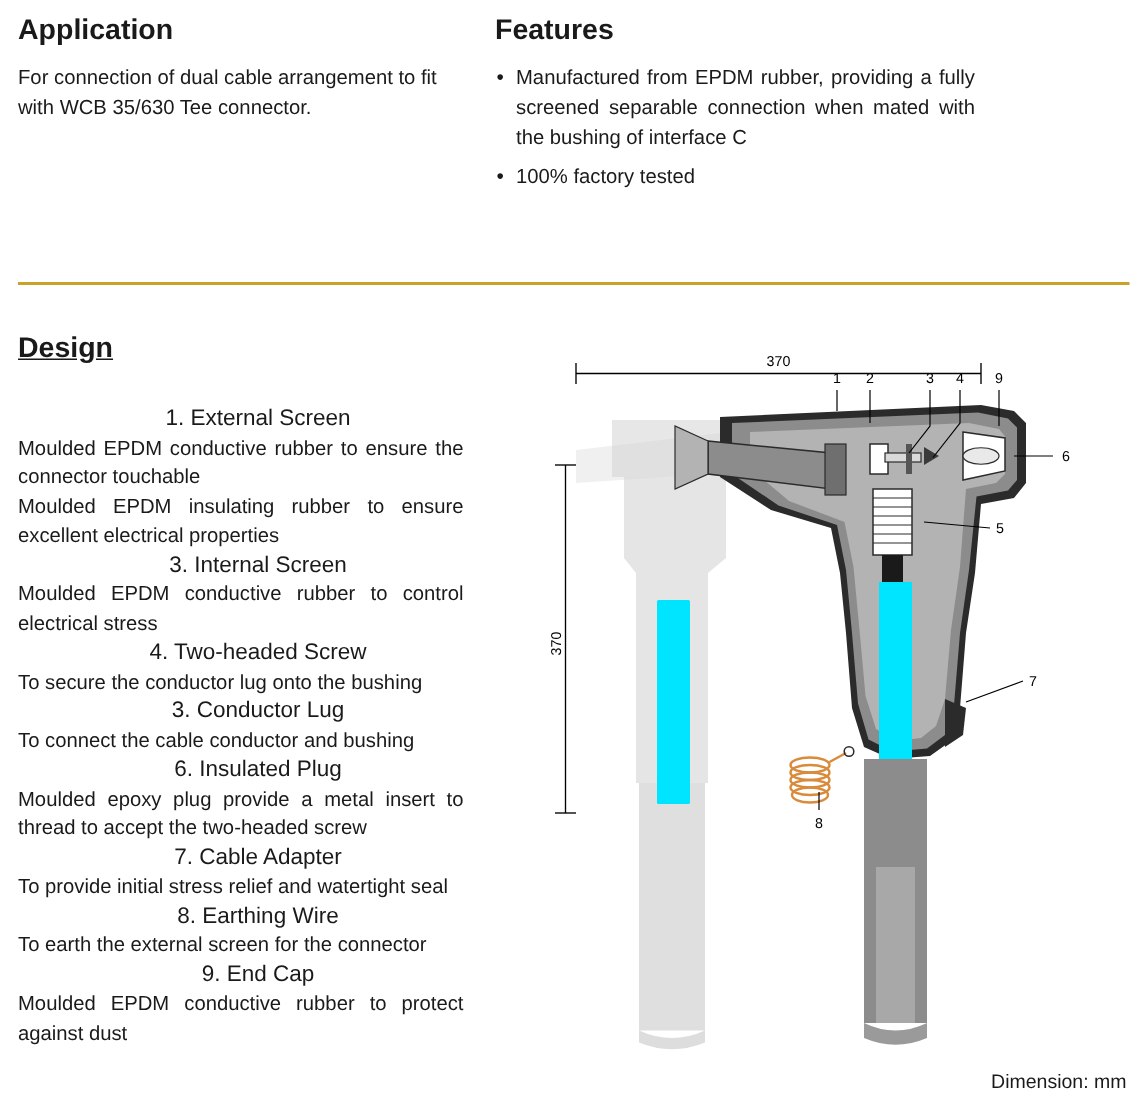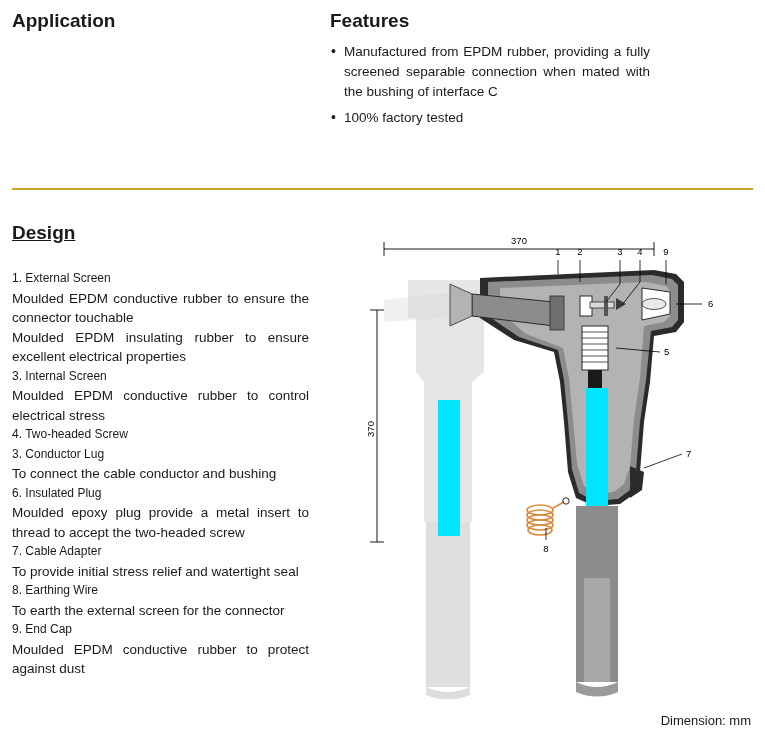--- a/index.html
+++ b/index.html
@@ -98,23 +98,24 @@
     top: 222px;
     width: 320px;
   }
   .design h2 {
     font-size: 19px;
     font-weight: bold;
     margin: 0 0 25px 0;
     text-decoration: underline;
   }
   .design .item-title {
-    font-size: 12px;
+    font-size: 15px;
     line-height: 19.5px;
     margin: 0;
+    text-align: center;
   }
   .design .item-desc {
     font-size: 13.5px;
     line-height: 19.5px;
     margin: 0 0 0 0;
     text-align: justify;
     width: 297px;
   }
 
   
@@ -136,20 +137,21 @@
 </style>
 </head>
 <body>
 
 <div class="page">
 
   <div class="top">
 
     <div class="col-app">
       <h2 class="section-title">Application</h2>
+      <p class="body-text">For connection of dual cable arrangement to fit with WCB 35/630 Tee connector.</p>
     </div>
 
     <div class="col-feat">
       <h2 class="section-title">Features</h2>
       <ul class="features">
         <li>
           <span class="bullet">•</span>
           <span>Manufactured from EPDM rubber, providing a fully screened separable connection when mated with the bushing of interface C</span>
         </li>
         <li>
@@ -168,20 +170,21 @@
 
     <p class="item-title">1. External Screen</p>
     <p class="item-desc">Moulded EPDM conductive rubber to ensure the connector touchable</p>
 
     <p class="item-desc">Moulded EPDM insulating rubber to ensure excellent electrical properties</p>
 
     <p class="item-title">3. Internal Screen</p>
     <p class="item-desc">Moulded EPDM conductive rubber to control electrical stress</p>
 
     <p class="item-title">4. Two-headed Screw</p>
+    <p class="item-desc">To secure the conductor lug onto the bushing</p>
 
     <p class="item-title">3. Conductor Lug</p>
     <p class="item-desc">To connect the cable conductor and bushing</p>
 
     <p class="item-title">6. Insulated Plug</p>
     <p class="item-desc">Moulded epoxy plug provide a metal insert to thread to accept the two-headed screw</p>
 
     <p class="item-title">7. Cable Adapter</p>
     <p class="item-desc">To provide initial stress relief and watertight seal</p>
 

